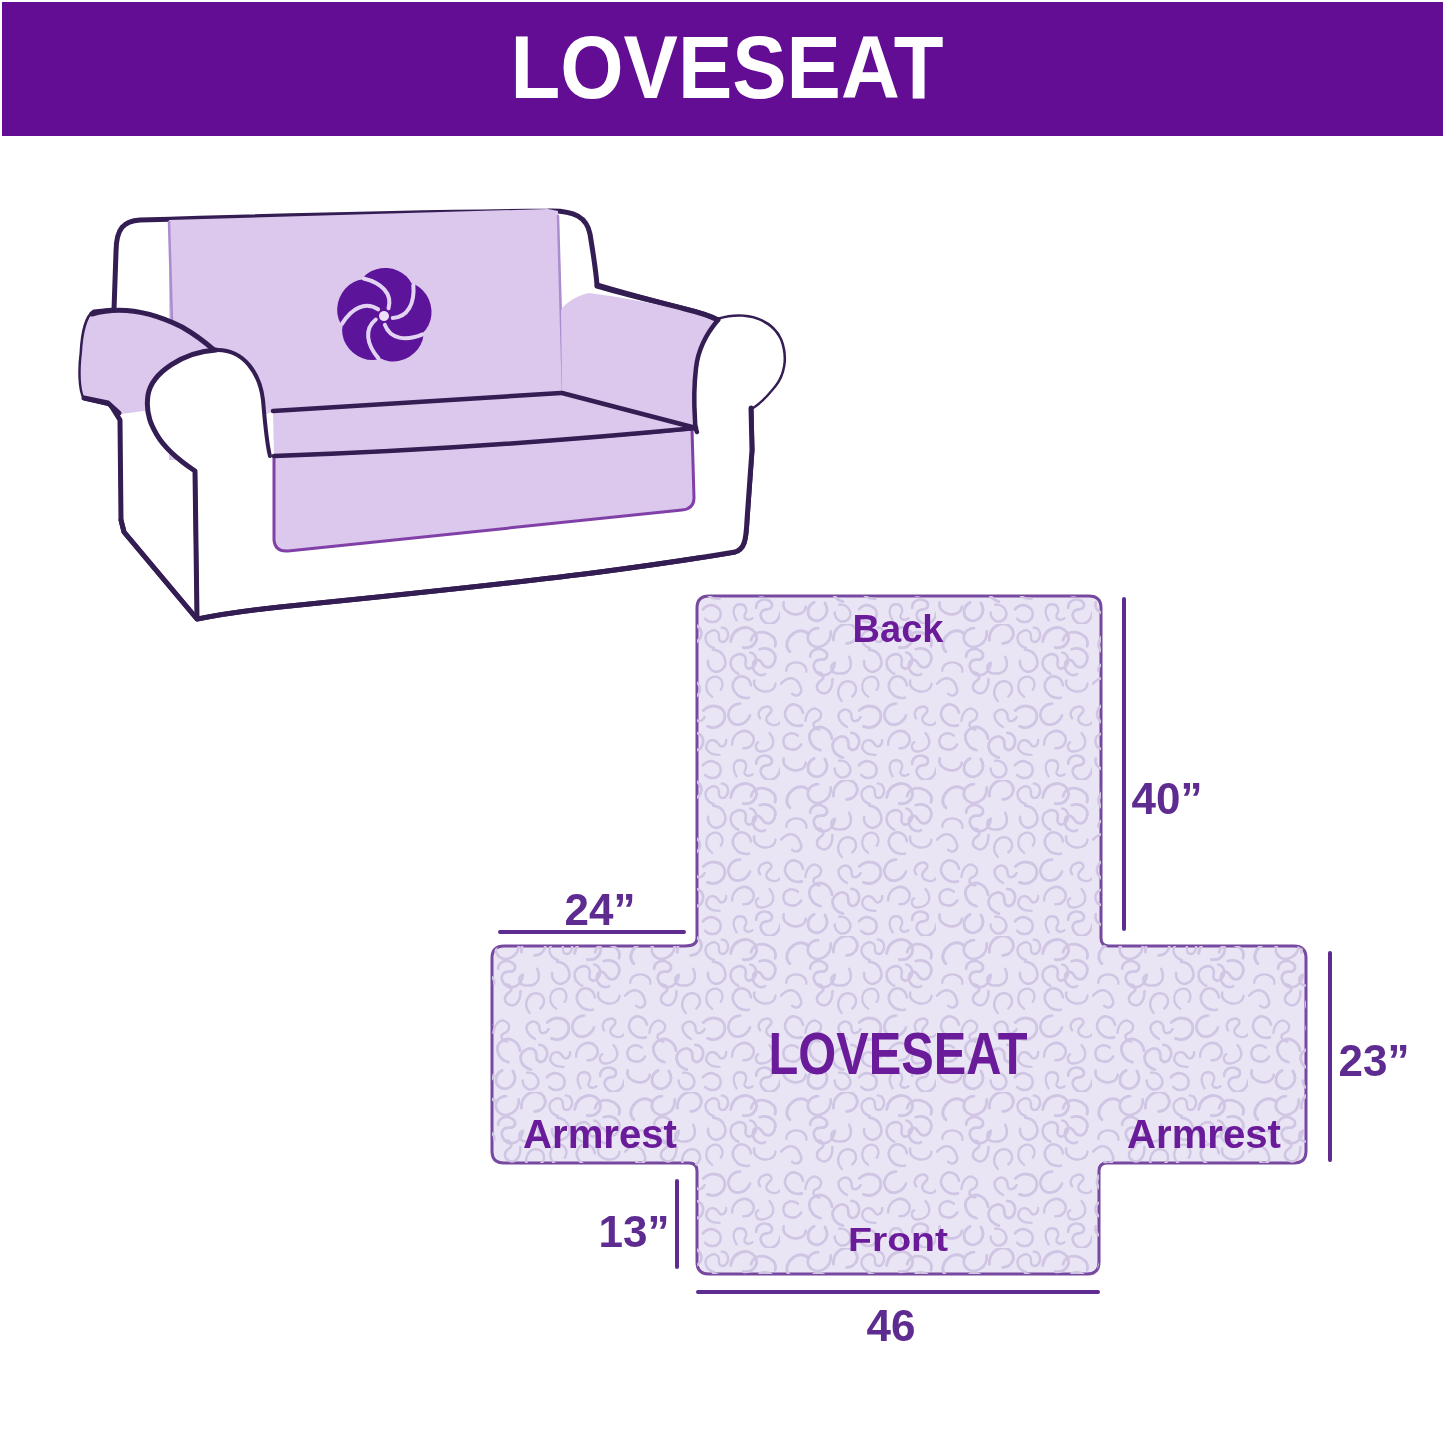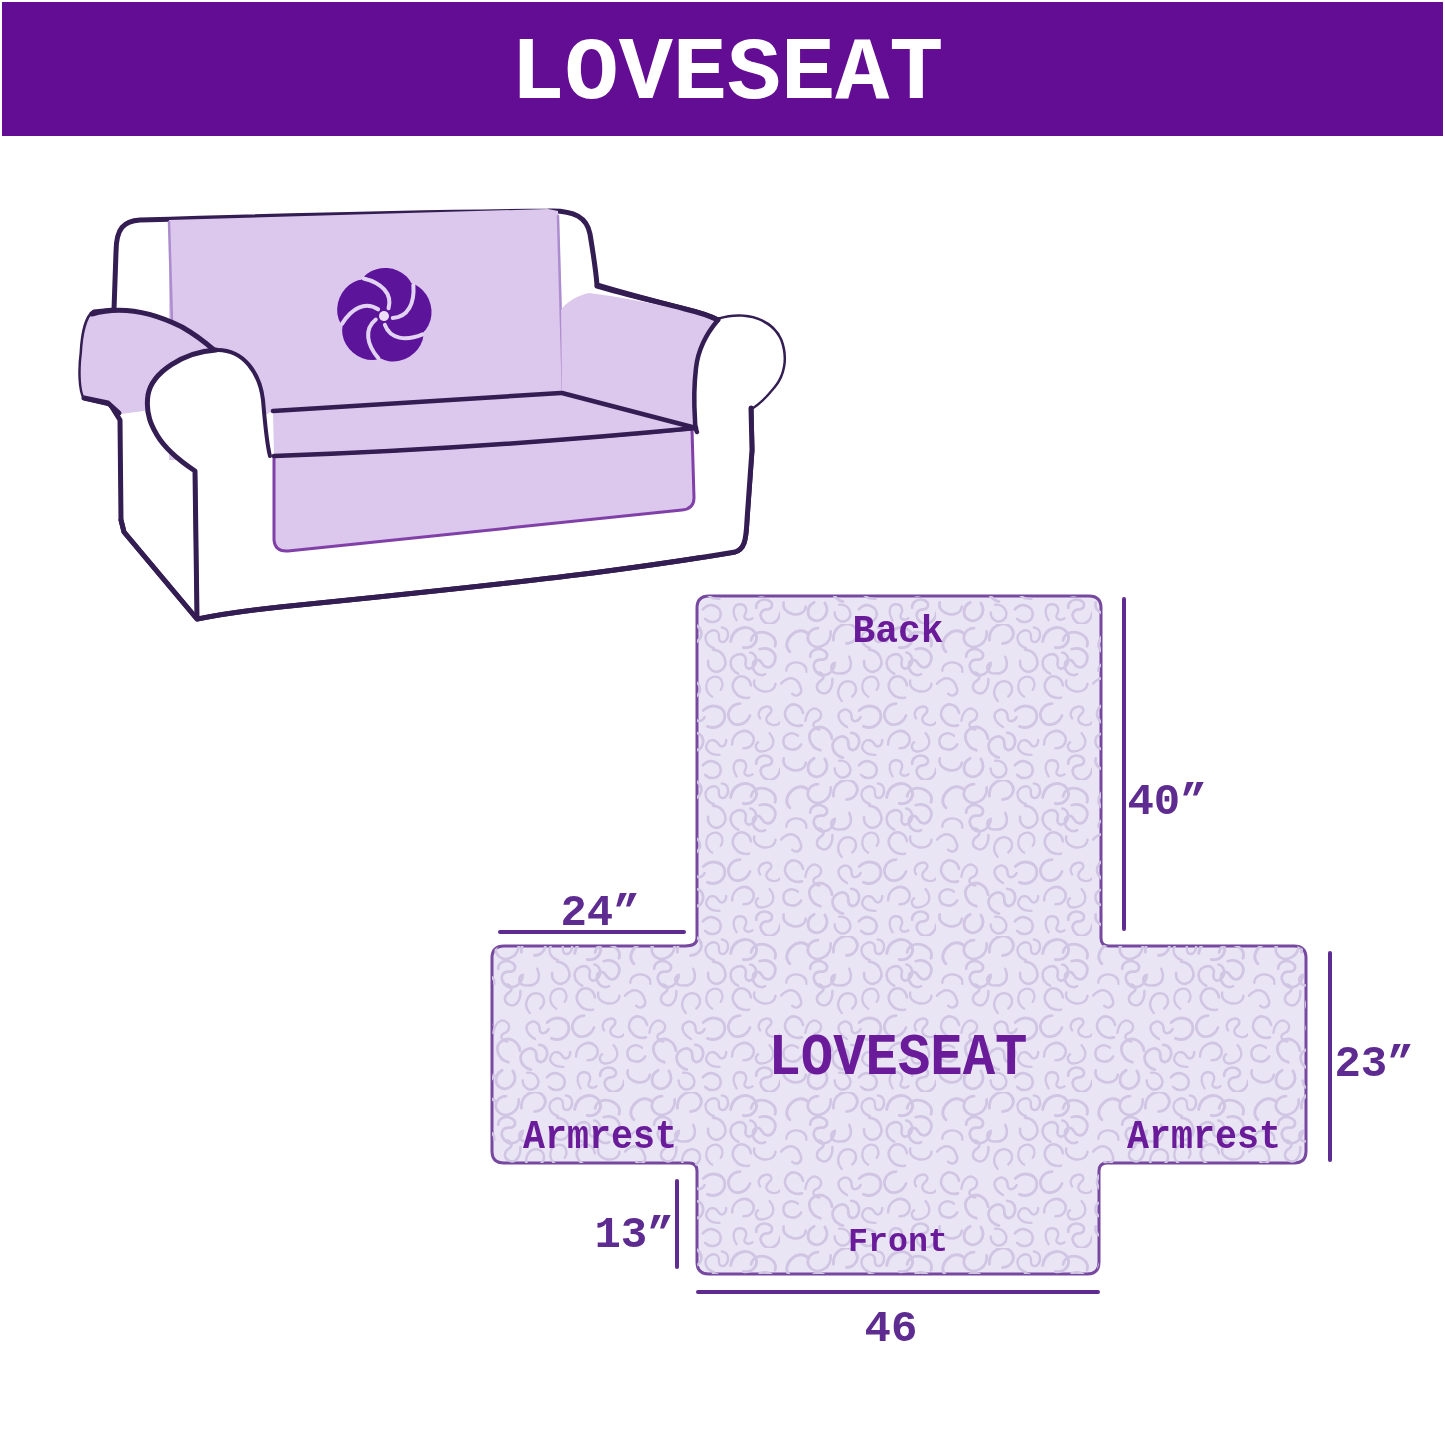--- a/index.html
+++ b/index.html
@@ -1,17 +1,17 @@
 <!DOCTYPE html>
 <html><head>
 <meta charset="utf-8">
 <style>
   html,body{margin:0;padding:0;background:#ffffff;}
   #stage{position:relative;width:1445px;height:1445px;overflow:hidden;background:#ffffff;
-         font-family:Liberation Mono, monospace;}
+         font-family:Liberation Sans, sans-serif;}
   svg{position:absolute;left:0;top:0;}
 </style>
 </head>
 <body>
 <div id="stage">
 <svg width="1445" height="1445" viewBox="0 0 1445 1445">
   <defs>
     <pattern id="meander" width="156" height="156" patternUnits="userSpaceOnUse">
       <g fill="none" stroke="#d0c5e3" stroke-width="1.7" stroke-linecap="round" stroke-linejoin="round">
         <path d="M -7.5 -4 C -8 4.5 7.5 4.5 7 -4" transform="translate(14.1 14.2) rotate(137) scale(1.75)"></path>

